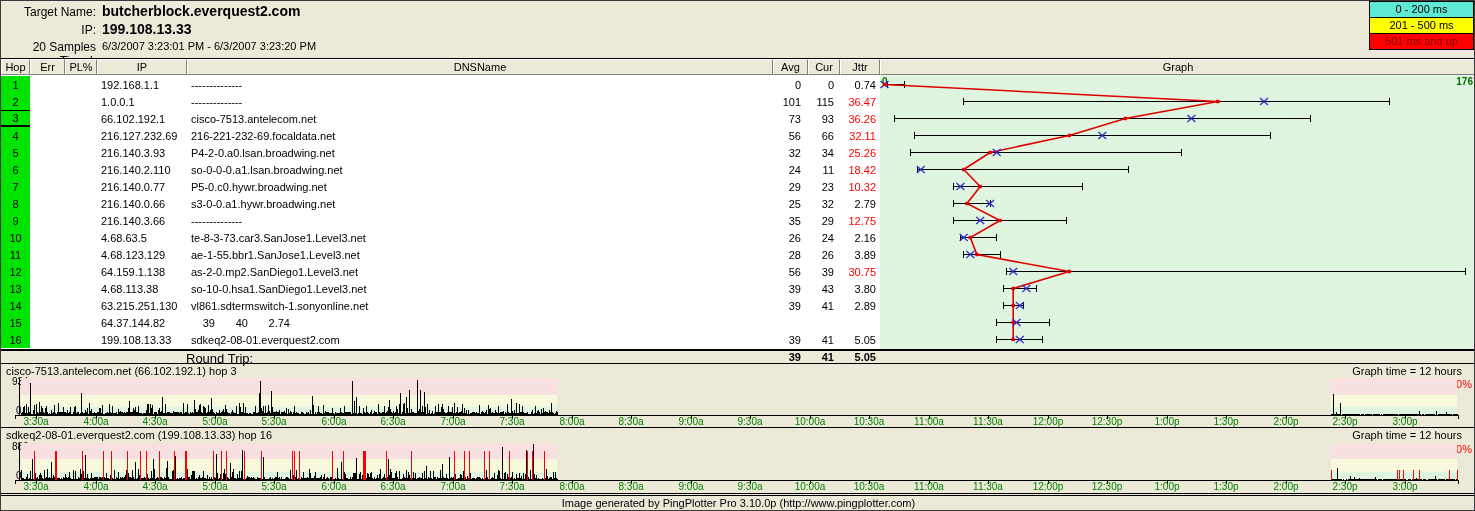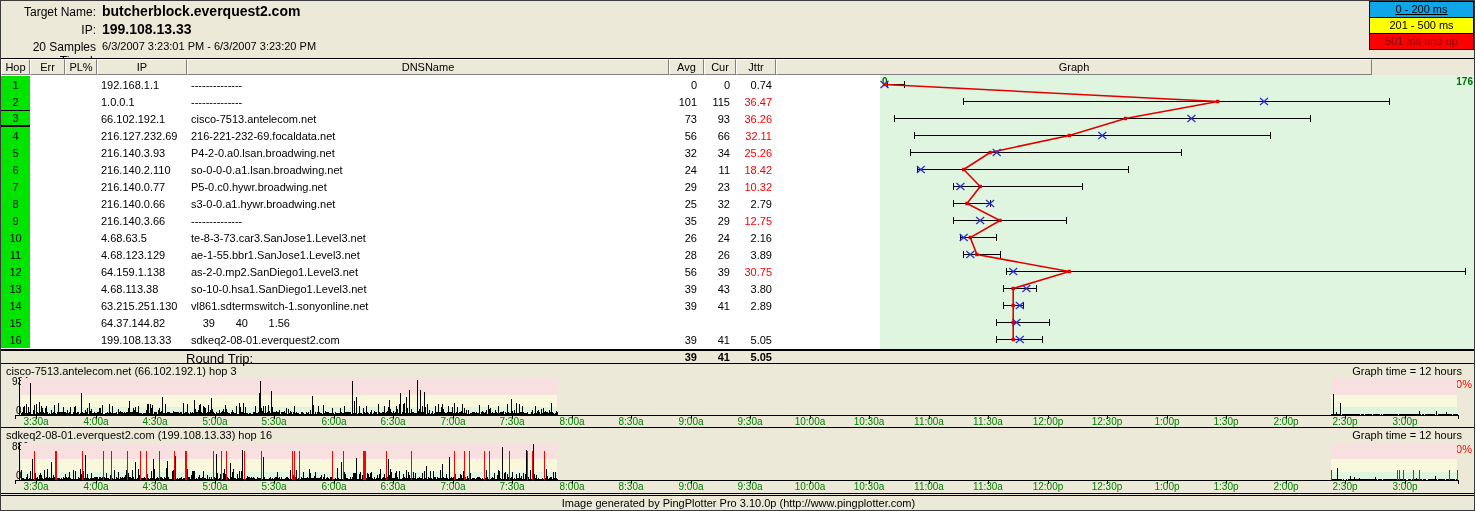--- a/index.html
+++ b/index.html
@@ -16,21 +16,21 @@
   #legend { position:absolute; top:0; right:0; width:105px; }
   .legend-item { height:17px; line-height:15px; text-align:center; border:1px solid #000; margin-top:-1px; font-size:11px; }
   .legend-item:first-child { margin-top:0; }
   #hdr-sep { position:absolute; top:57px; left:0; width:1475px; height:1px; background:#000; }
   
   #thead { position:absolute; top:58px; left:0; width:1475px; height:16px; display:flex; }
   .th { background:#ECE9D8; border-top:1px solid #fff; border-left:1px solid #fff;
         border-right:1px solid #808080; border-bottom:1px solid #808080;
         display:flex; align-items:center; justify-content:center; font-size:11px; }
   .w-hop{width:29px}.w-err{width:35px}.w-pl{width:32px}.w-ip{width:90px}
-  .w-dns{width:482px}.w-avg{width:35px}.w-cur{width:32px}.w-jttr{width:40px}.w-graph{width:596px}
+  .w-dns{width:586px}.w-avg{width:35px}.w-cur{width:32px}.w-jttr{width:40px}.w-graph{width:596px}
   #tbody { position:absolute; top:74px; left:0; width:879px; height:274px; background:#fff; padding-top:1px; }
   .trow { display:flex; height:17px; align-items:stretch; }
   .td { display:flex; align-items:center; font-size:11px; }
   .td-hop { background:#00E400; justify-content:center; }
   .td-hop.sel { border-top:1px solid #000; border-bottom:2px solid #000; }
   .td-ip { padding-left:4px; }
   .td-dns { padding-left:4px; }
   .td-num { justify-content:flex-end; }
   .td-avg { padding-right:7px; } .td-cur { padding-right:6px; } .td-jttr { padding-right:4px; }
   .jred { color:#FF0000; }
@@ -72,21 +72,21 @@
   <div>
     <div class="hdr-label" style="top:4px">Target Name:</div>
     <div class="hdr-value" style="top:2px">butcherblock.everquest2.com</div>
     <div class="hdr-label" style="top:22px">IP:</div>
     <div class="hdr-value" style="top:20px">199.108.13.33</div>
     <div class="hdr-label" style="top:39px">20 Samples Timed:</div>
     <div class="hdr-value hdr-small" style="top:39px">6/3/2007 3:23:01 PM - 6/3/2007 3:23:20 PM</div>
   </div>
 
   <div id="legend">
-    <div class="legend-item" style="background: #0ea5e9; color: rgb(0, 0, 0); text-decoration: underline;">0 - 200 ms</div>
+    <div class="legend-item" style="background: #5eead4; color: rgb(0, 0, 0);">0 - 200 ms</div>
     <div class="legend-item" style="background: rgb(255, 255, 0); color: rgb(0, 0, 0);">201 - 500 ms</div>
     <div class="legend-item" style="background: rgb(255, 0, 0); color: rgb(128, 0, 0);">501 ms and up</div>
   </div>
 
   <div id="hdr-sep"></div>
 
   <div id="thead">
     <div class="th w-hop">Hop</div>
     <div class="th w-err">Err</div>
     <div class="th w-pl">PL%</div>
@@ -239,21 +239,21 @@
         <div class="td td-num td-cur w-cur">41</div>
         <div class="td td-num td-jttr w-jttr">2.89</div>
       </div>
       <div class="trow">
         <div class="td td-hop w-hop">15</div>
         <div class="td w-err"></div>
         <div class="td w-pl"></div>
         <div class="td td-ip w-ip">64.37.144.82</div>
         <div class="td td-num td-avg w-avg">39</div>
         <div class="td td-num td-cur w-cur">40</div>
-        <div class="td td-num td-jttr w-jttr">1.56</div>
+        <div class="td td-num td-jttr w-jttr">2.74</div>
       </div>
       <div class="trow">
         <div class="td td-hop w-hop">16</div>
         <div class="td w-err"></div>
         <div class="td w-pl"></div>
         <div class="td td-ip w-ip">199.108.13.33</div>
         <div class="td td-dns w-dns">sdkeq2-08-01.everquest2.com</div>
         <div class="td td-num td-avg w-avg">39</div>
         <div class="td td-num td-cur w-cur">41</div>
         <div class="td td-num td-jttr w-jttr">5.05</div>

